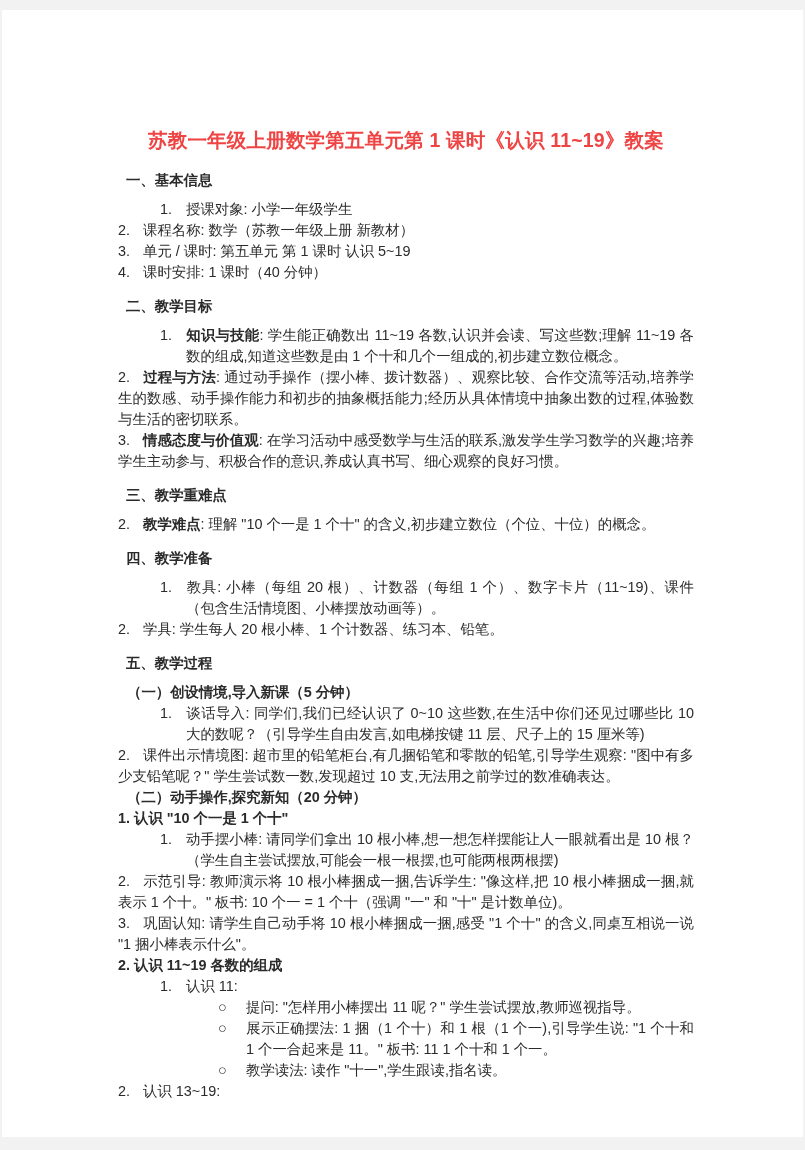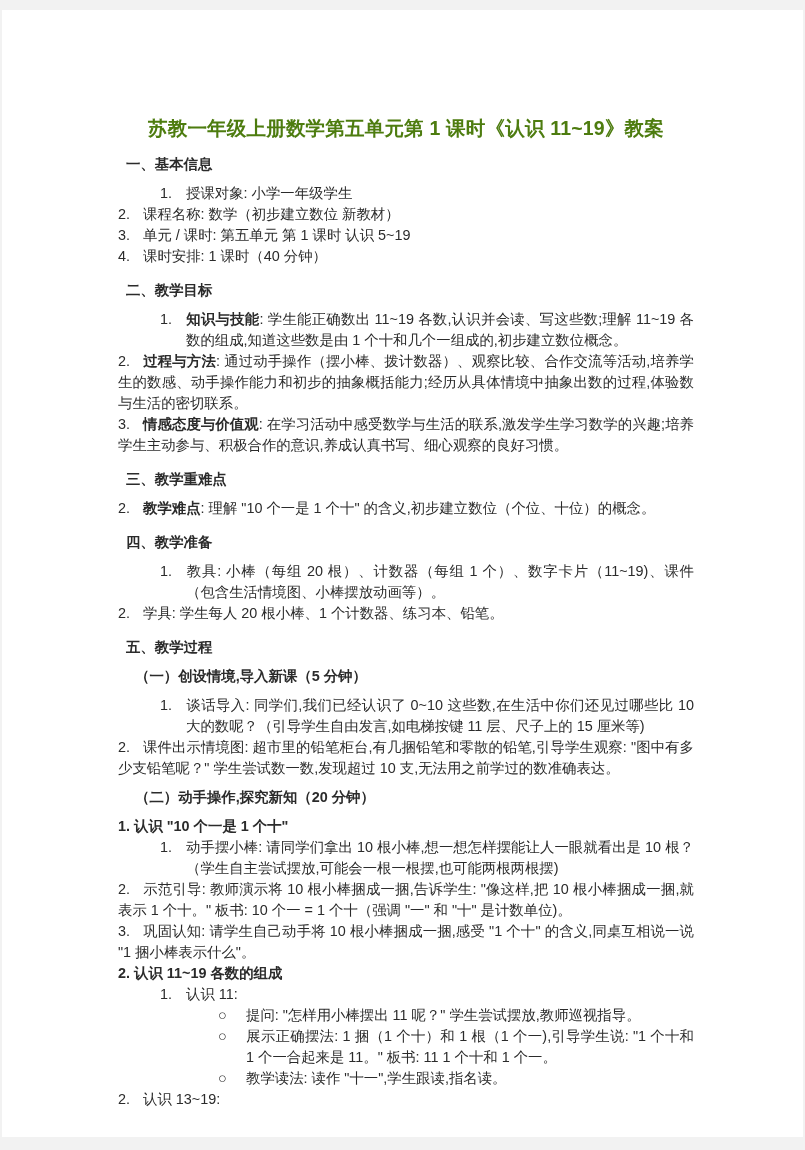--- a/index.html
+++ b/index.html
@@ -34,42 +34,42 @@
     text-align: justify;
     text-justify: inter-ideograph;
   }
 
   
   .doc-title {
     font-size: 19.5px;
     font-weight: bold;
     line-height: 26px;
     text-align: center;
-    margin: 0;
+    margin: 12px;
     padding-top: 105px;
     letter-spacing: 0.2px;
-    color: #4d7c0f;
+    color: #ef4444;
     text-align: center;
   }
 
   
   .h-major {
     font-weight: bold;
     margin: 8px;
     padding-top: 8px;
     font-size: 14.4px;
     line-height: 21px;
     text-align: left;
   }
   .h-major.tight { padding-top: 5px; }
 
   
   .h-paren {
     font-weight: bold;
-    margin: 8px;
+    margin: 0;
     padding-left: 9px;
     font-size: 14.4px;
     line-height: 21px;
     text-align: left;
   }
   
   .h-num {
     font-weight: bold;
     margin: 0;
     font-size: 14.4px;
@@ -121,21 +121,21 @@
   <div class="doc">
 
     <div class="doc-title">苏教一年级上册数学第五单元第 1 课时《认识 11~19》教案</div>
 
     <div class="h-major tight">一、基本信息</div>
 
     <div class="li-b">
       <span class="mark">1.</span><span>授课对象:</span><span> 小学一年级学生</span>
     </div>
     <div class="li-a">
-      <span class="mark">2.</span><span>课程名称:</span><span> 数学（初步建立数位 新教材）</span>
+      <span class="mark">2.</span><span>课程名称:</span><span> 数学（苏教一年级上册 新教材）</span>
     </div>
     <div class="li-a">
       <span class="mark">3.</span><span>单元 / 课时:</span><span> 第五单元 第 1 课时 认识 5~19</span>
     </div>
     <div class="li-a">
       <span class="mark">4.</span><span>课时安排:</span><span> 1 课时（40 分钟）</span>
     </div>
 
     <div class="h-major tight">二、教学目标</div>
 

